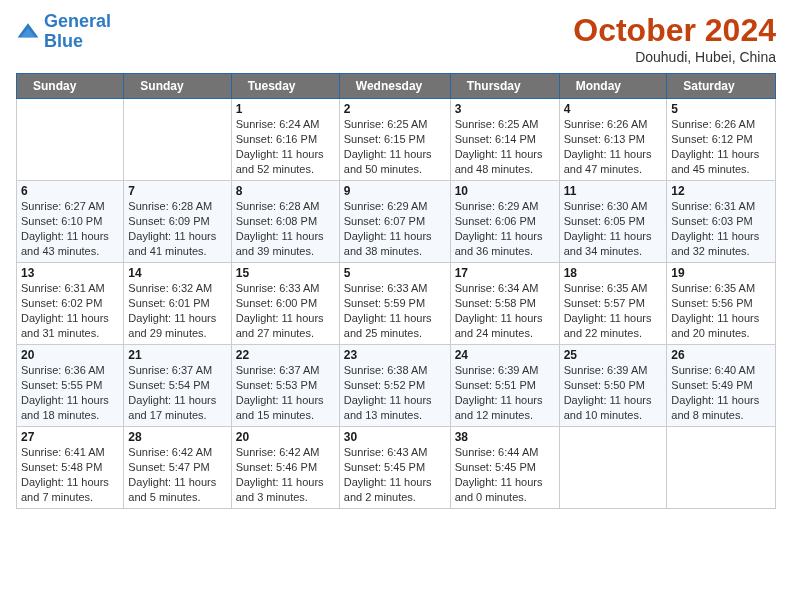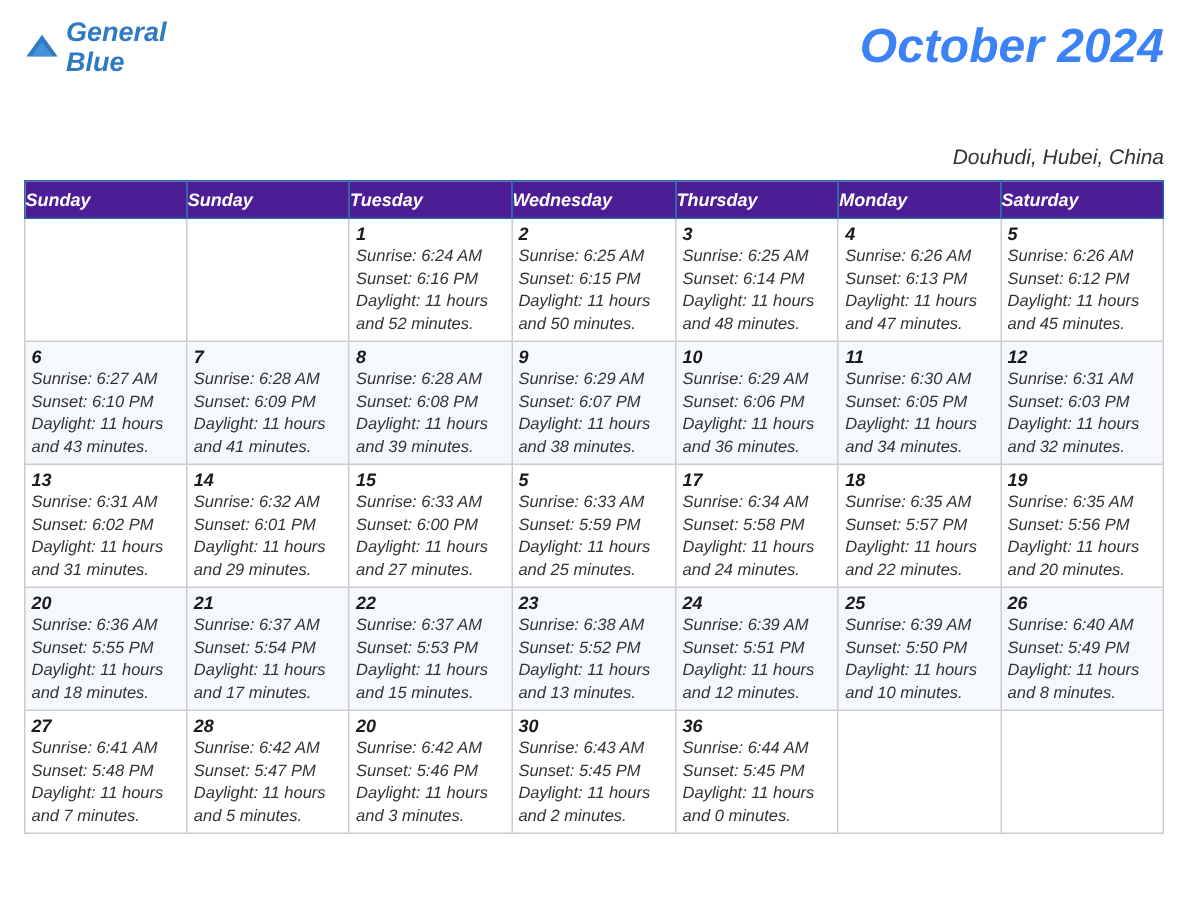--- a/index.html
+++ b/index.html
@@ -7,21 +7,20 @@
       font-family: Arial, sans-serif;
       background: #fff;
       width: 792px;
       height: 612px;
       overflow: hidden;
     }
     .page {
       width: 792px;
       height: 464px;
       padding: 12px 16px 10px 16px;
-      font-style: italic;
     }
     .header {
       display: flex;
       justify-content: space-between;
       align-items: flex-start;
       margin-bottom: 8px;
     }
     .logo {
       display: flex;
       align-items: center;
@@ -39,38 +38,37 @@
     .logo-icon {
       width: 24px;
       height: 24px;
     }
     .title-block {
       text-align: right;
     }
     .month-title {
       font-size: 32px;
       font-weight: bold;
-      color: #3b82f6;
+      color: #c2410c;
     }
     .subtitle {
       font-size: 14px;
       color: #333;
-      margin-top: 47px;
     }
     .calendar {
       width: 100%;
       border-collapse: collapse;
       border: 1px solid #ccc;
     }
     .calendar th {
-      background: #4c1d95;
+      background: #737373;
       color: #fff;
       font-size: 12px;
       font-weight: bold;
-      padding: 5px 0;
+      padding: 5px 16px;
       text-align: left;
       border: 1px solid #2468a8;
     }
     .calendar td {
       border: 1px solid #ccc;
       vertical-align: top;
       padding: 3px 4px;
       width: 113px;
       height: 82px;
       background: #fff;
@@ -257,21 +255,21 @@
           </td>
           <td>
             <span class="day-number">20</span>
             <div class="day-info">Sunrise: 6:42 AM<br>Sunset: 5:46 PM<br>Daylight: 11 hours and 3 minutes.</div>
           </td>
           <td>
             <span class="day-number">30</span>
             <div class="day-info">Sunrise: 6:43 AM<br>Sunset: 5:45 PM<br>Daylight: 11 hours and 2 minutes.</div>
           </td>
           <td>
-            <span class="day-number">36</span>
+            <span class="day-number">38</span>
             <div class="day-info">Sunrise: 6:44 AM<br>Sunset: 5:45 PM<br>Daylight: 11 hours and 0 minutes.</div>
           </td>
           <td class="empty"></td>
           <td class="empty"></td>
         </tr>
       </tbody>
   </table>
 </div>
 
 </body></html>

